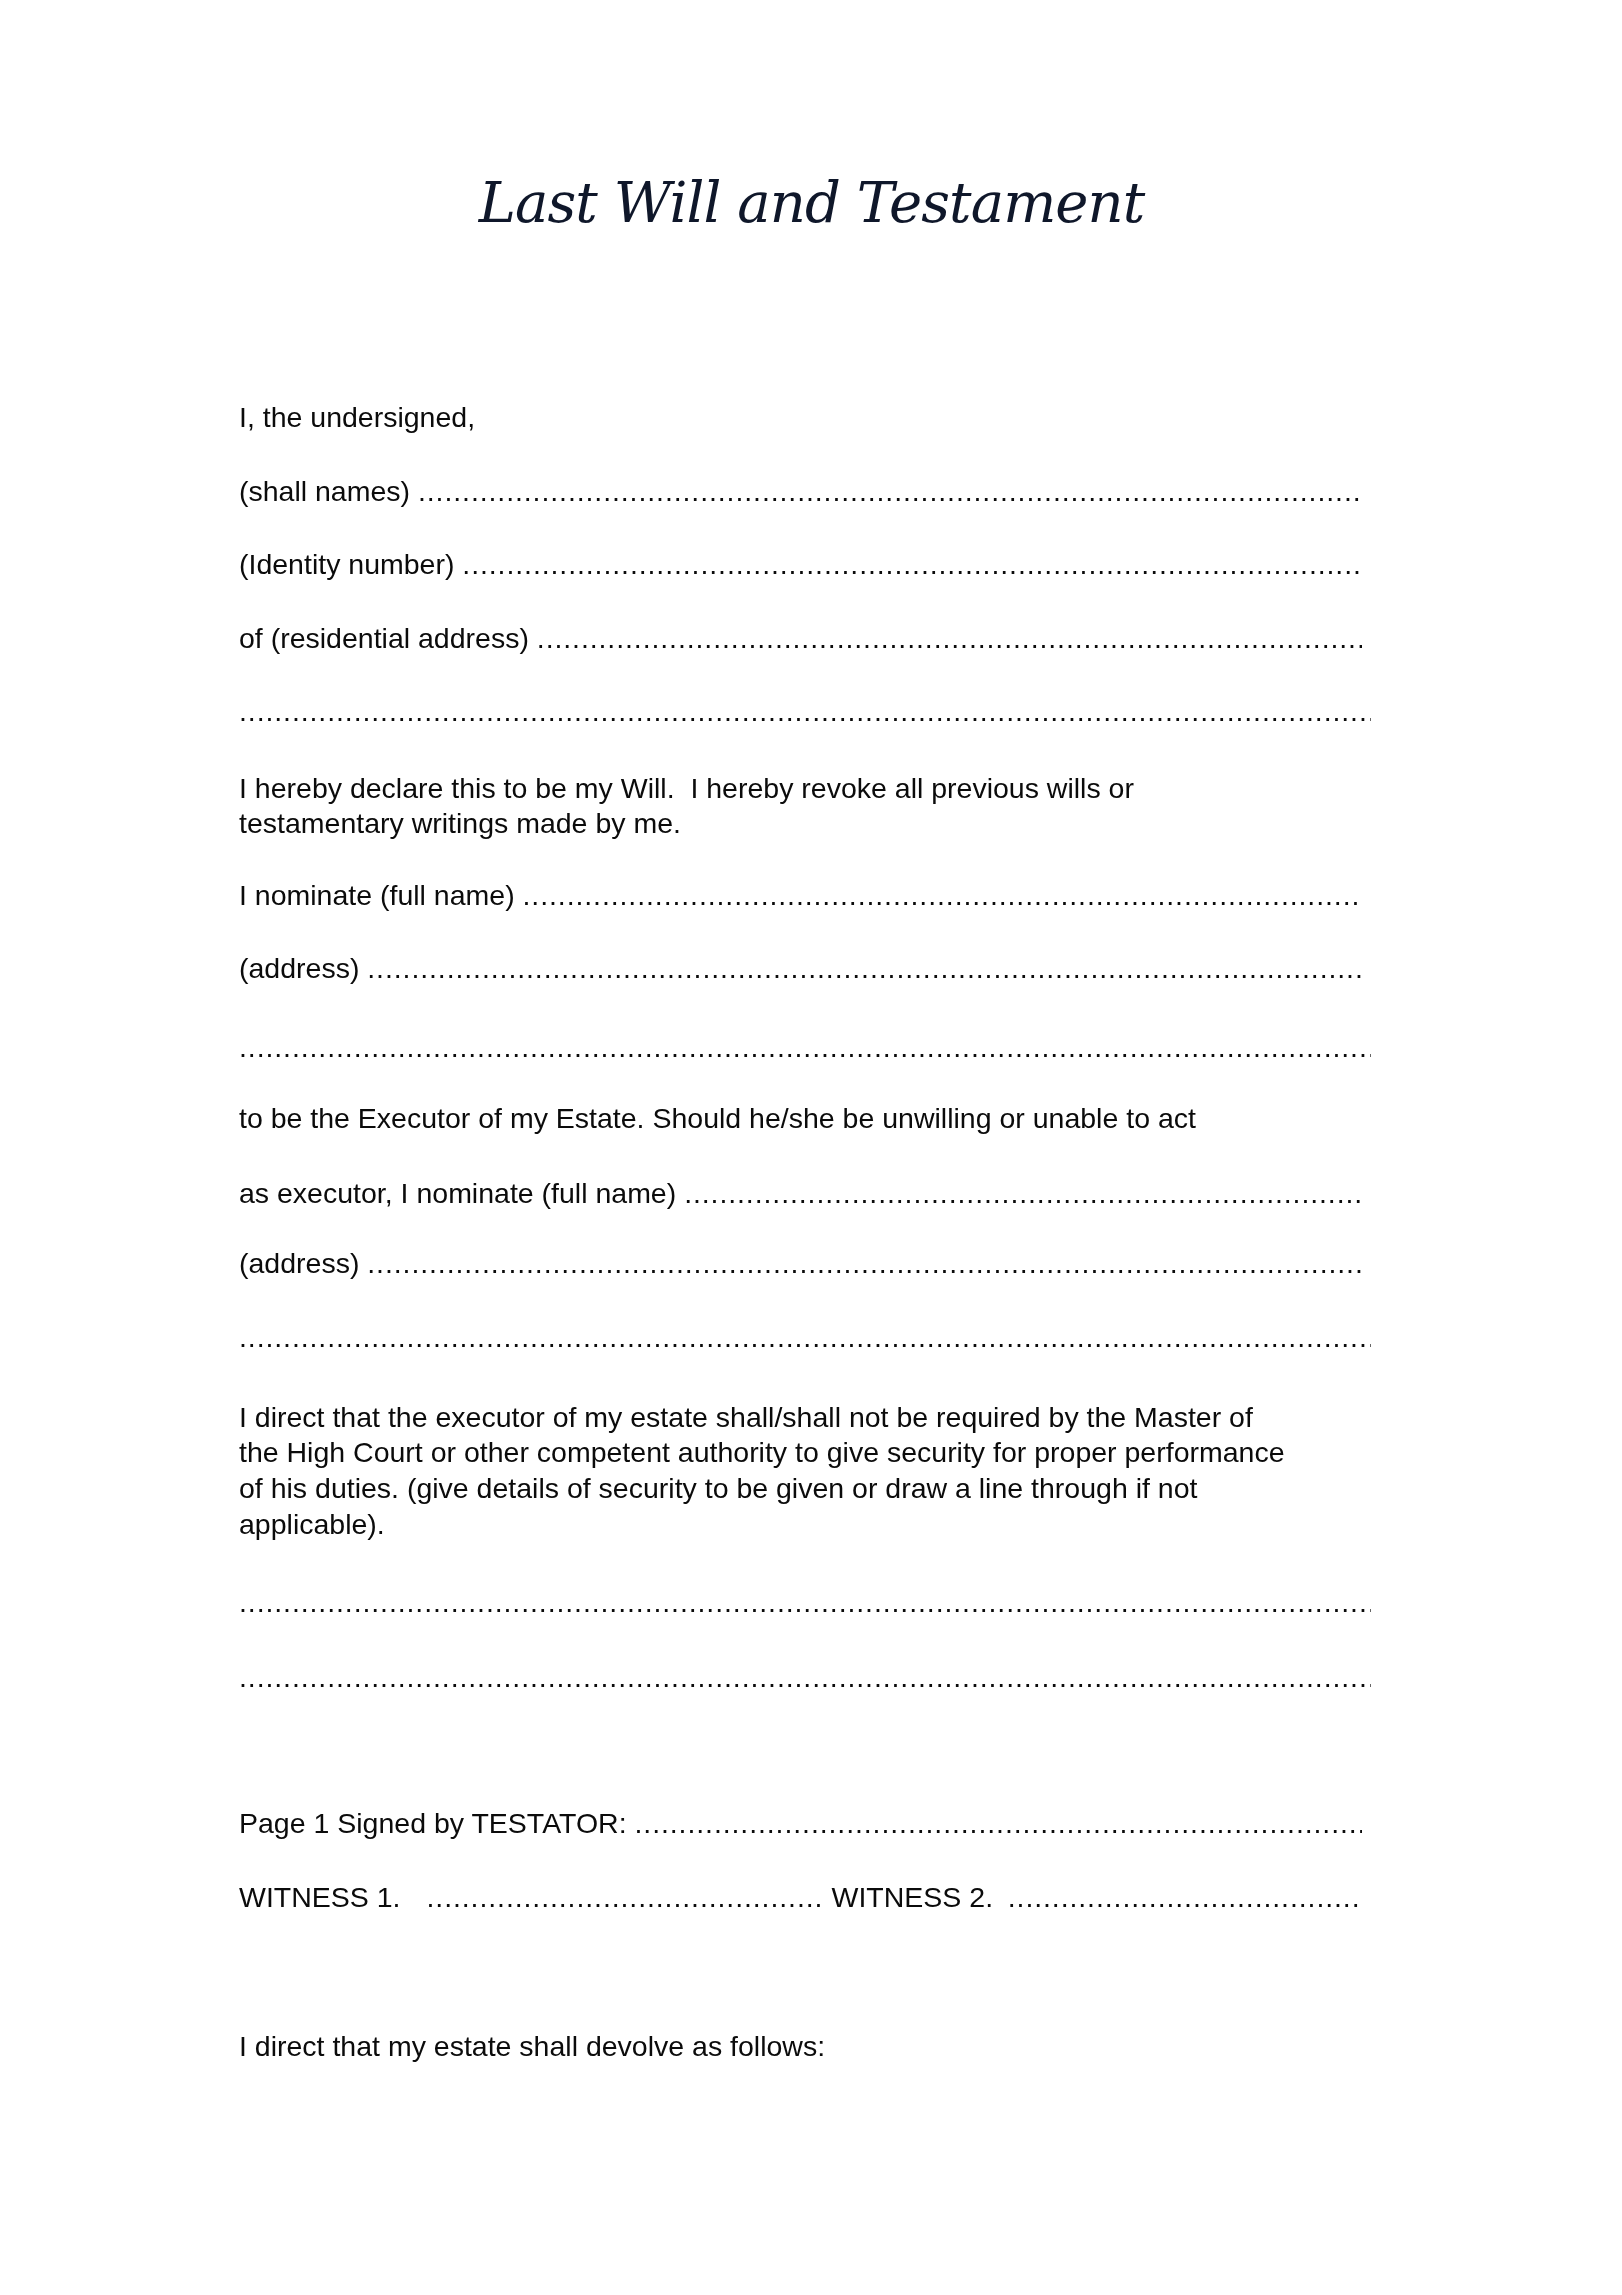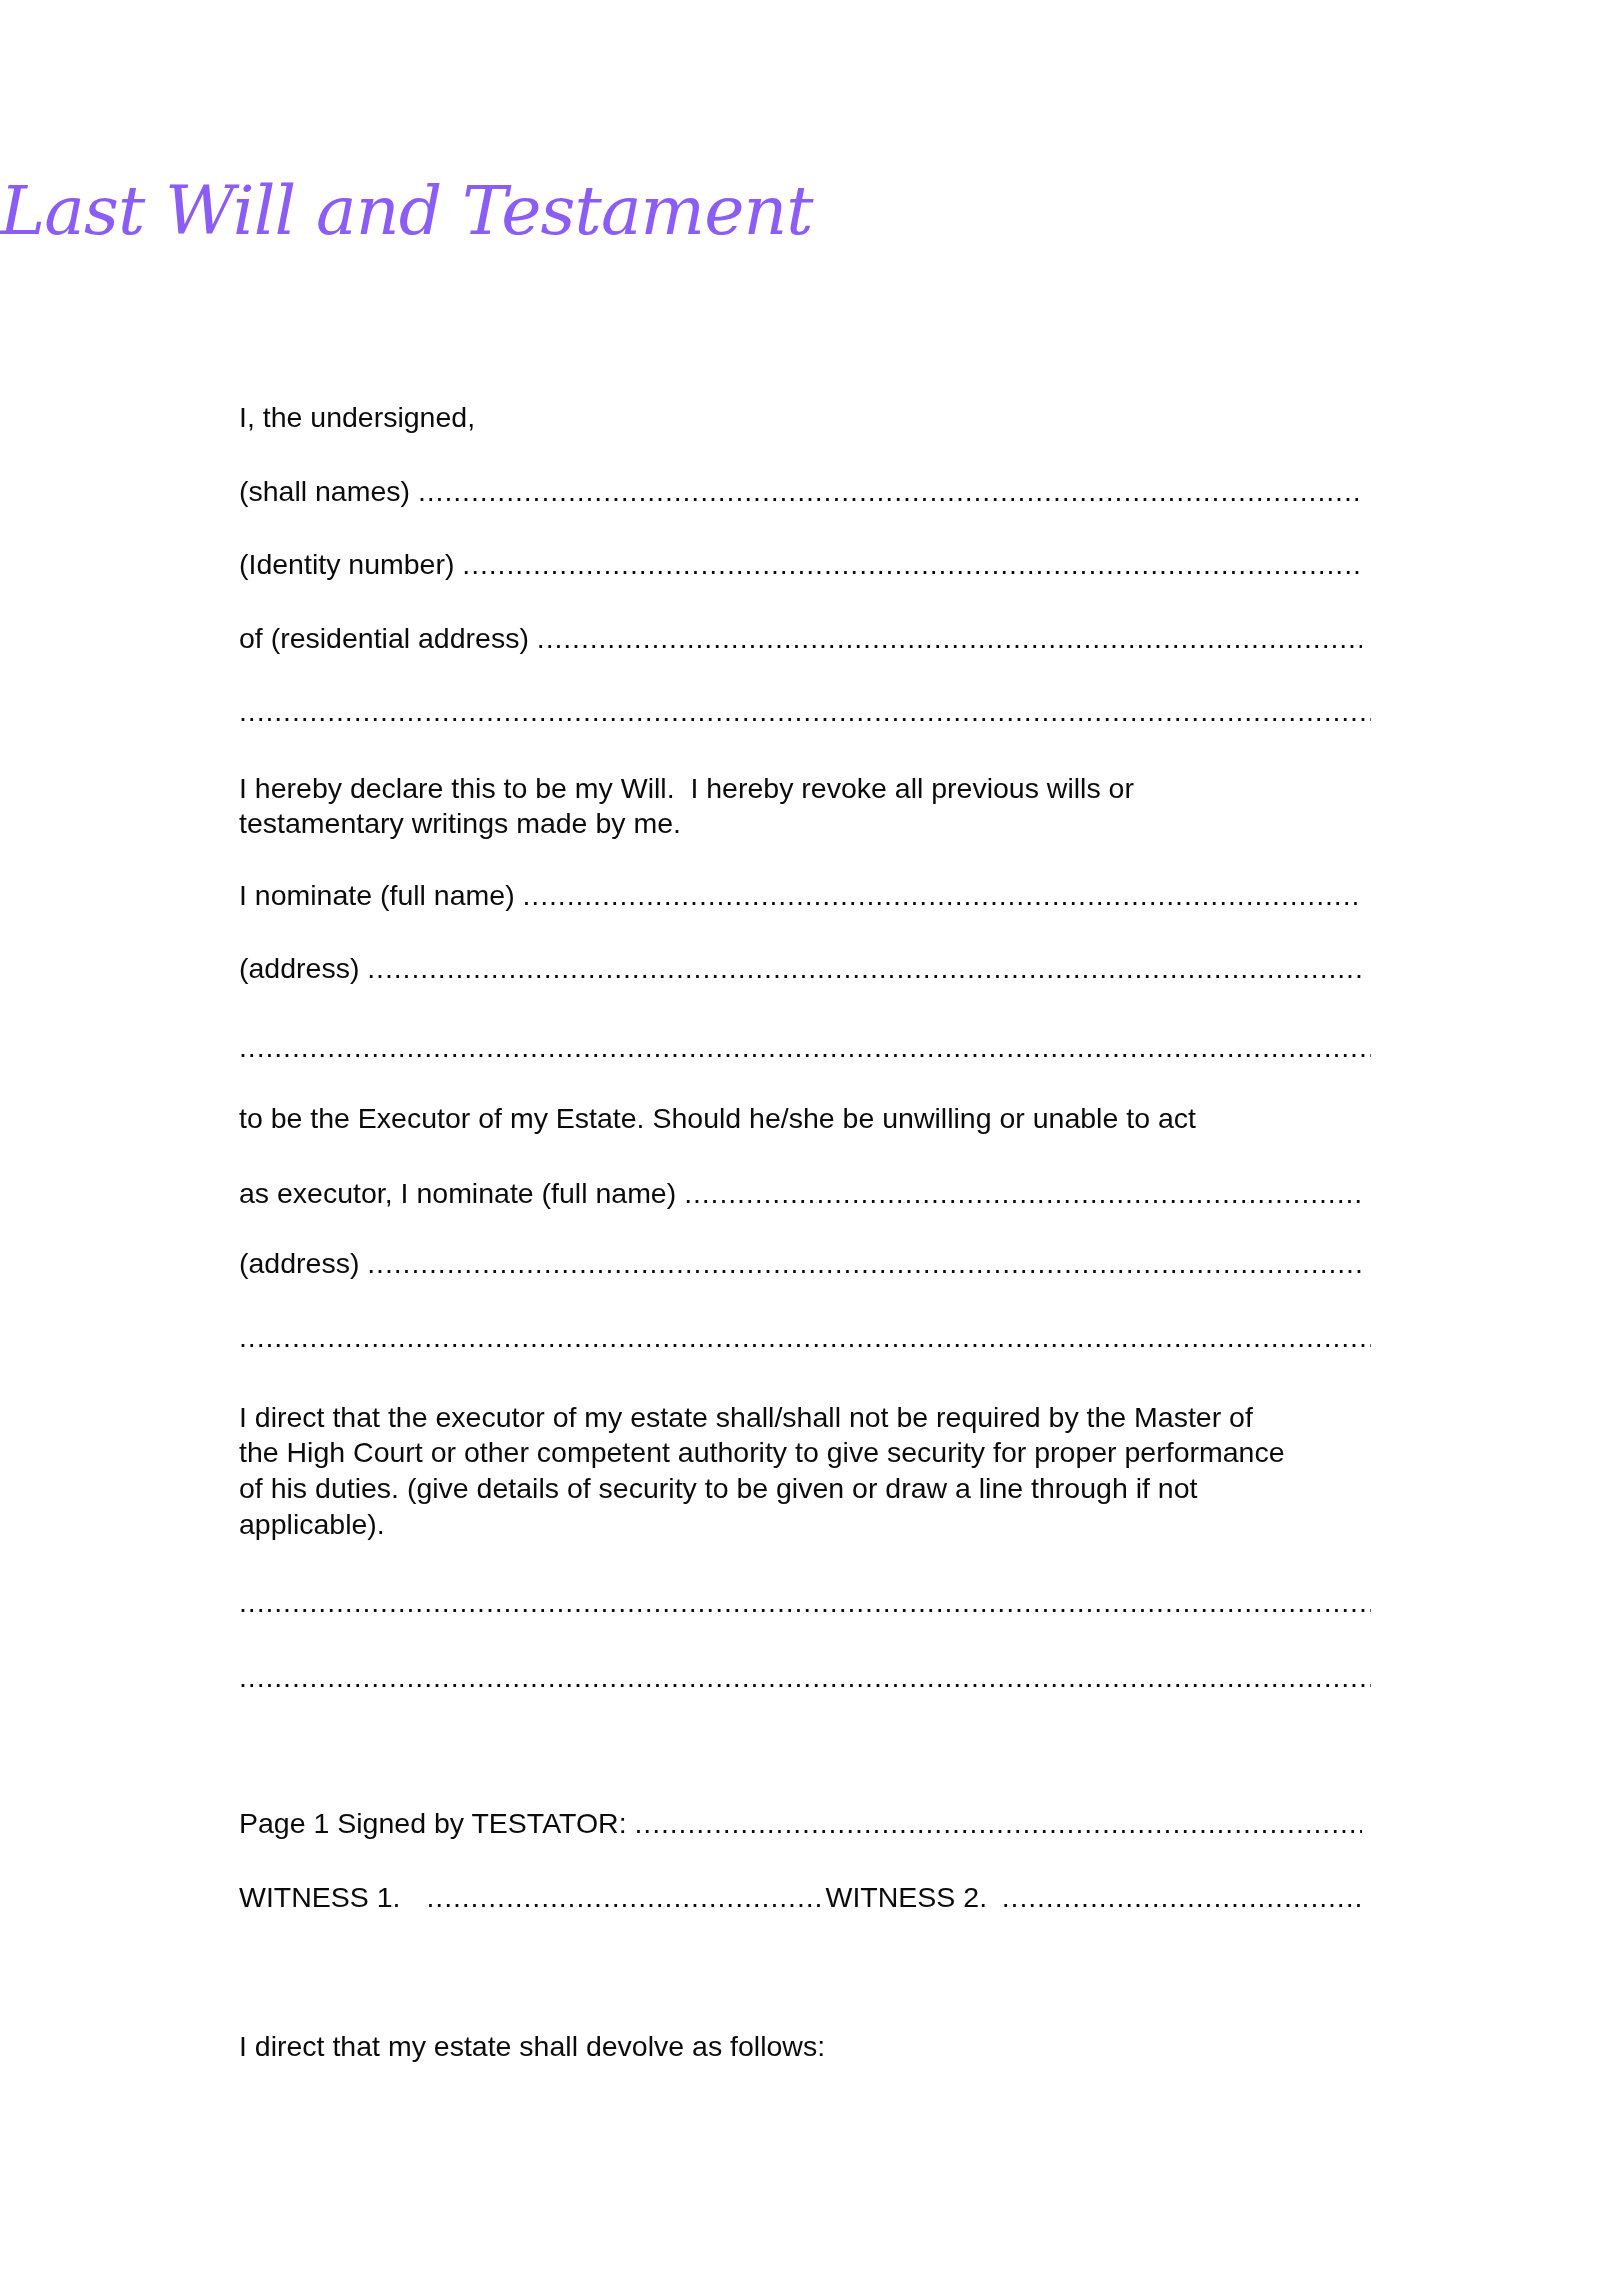--- a/index.html
+++ b/index.html
@@ -17,28 +17,28 @@
     font-family: "Liberation Sans", sans-serif;
     font-size: 28.5px;
     overflow: hidden;
   }
   .title {
     position: absolute;
     top: 168px;
     left: 0;
     width: 100%;
     margin: 0;
-    text-align: left;
+    text-align: center;
     font-family: "DejaVu Serif", serif;
     font-style: italic;
     font-weight: normal;
-    font-size: 68px;
+    font-size: 56px;
     letter-spacing: -0.9px;
     line-height: 1.25;
-    color: #8b5cf6;
+    color: #0f172a;
   }
   .line {
     position: absolute;
     left: 239px;
     width: 1132px;
     height: 37px;
     line-height: 37px;
     white-space: pre;
     display: flex;
     align-items: center;
@@ -58,21 +58,21 @@
   }
   .dots-fixed {
     flex: 0 0 auto;
     width: 395px;
     overflow: hidden;
     white-space: nowrap;
     letter-spacing: 0.9px;
     margin-left: 26px;
   }
   .witness2 {
-    margin-left: 4px;
+    margin-left: 10px;
     margin-right: 14.7px;
   }
   .underlined {
     text-underline-offset: 3.7px;
   }
 </style>
 </head>
 <body>
 
 <div class="page">

